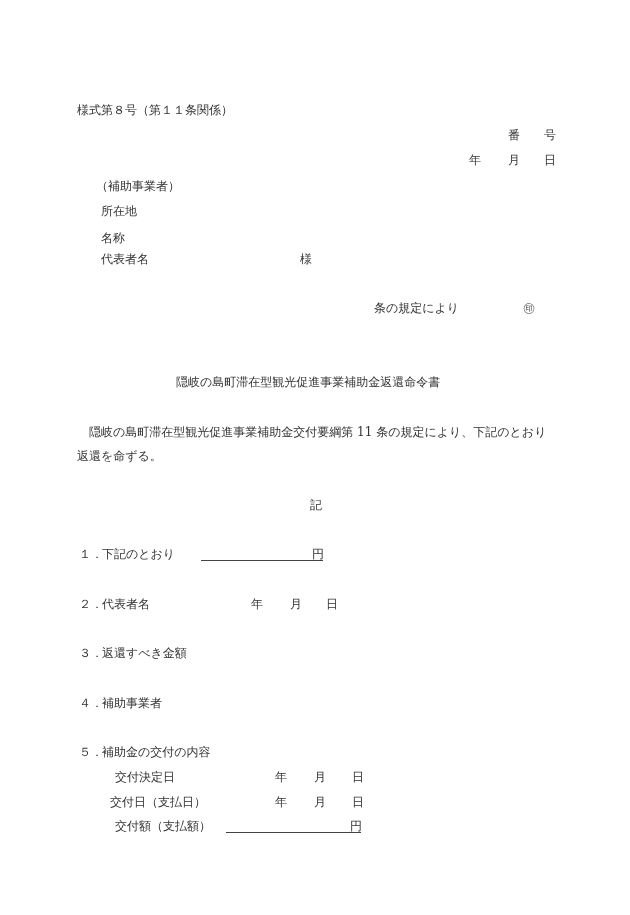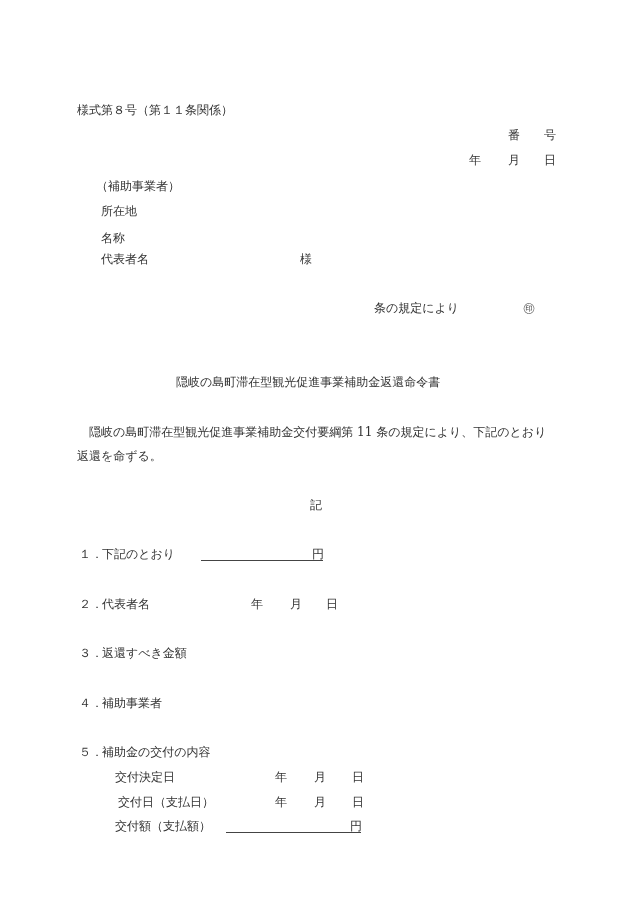--- a/index.html
+++ b/index.html
@@ -76,21 +76,21 @@
   <div class="t" style="left:102px; top:696px;">補助事業者</div>
 
   <div class="t" style="left:79px; top:745px;">５．</div>
   <div class="t" style="left:102px; top:745px;">補助金の交付の内容</div>
 
   <div class="t" style="left:115px; top:770px;">交付決定日</div>
   <div class="t" style="left:275px; top:770px;">年</div>
   <div class="t" style="left:314px; top:770px;">月</div>
   <div class="t" style="left:352px; top:770px;">日</div>
 
-  <div class="t" style="left:118px; top:795px;">交付日（支払日）</div>
+  <div class="t" style="left:110px; top:795px;">交付日（支払日）</div>
   <div class="t" style="left:275px; top:795px;">年</div>
   <div class="t" style="left:314px; top:795px;">月</div>
   <div class="t" style="left:352px; top:795px;">日</div>
 
   <div class="t" style="left:115px; top:819px;">交付額（支払額）</div>
   <div class="u-line" style="left:226px; top:832px; width:135px;"></div>
   <div class="yen" style="left:350px; top:819px;">円</div>
 
 </div>
 

